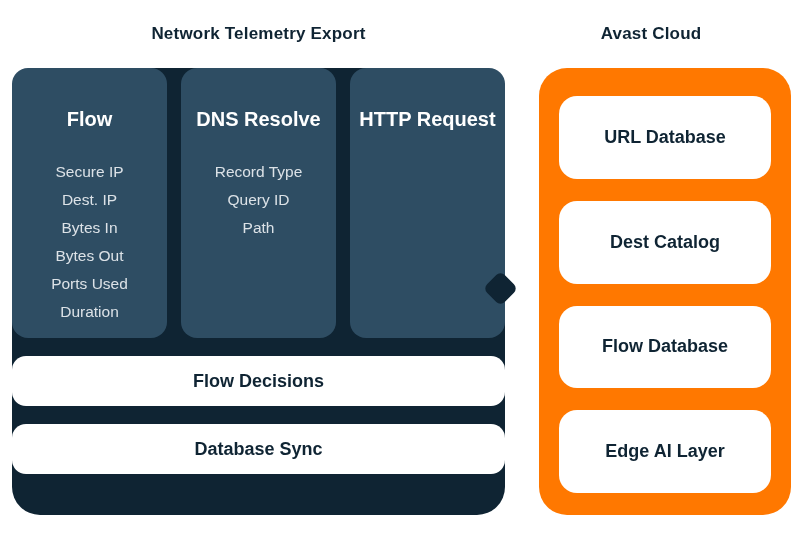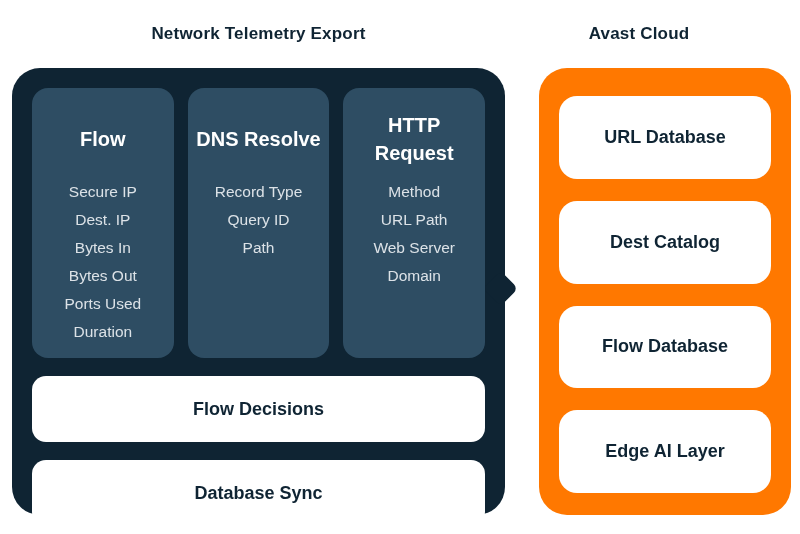--- a/index.html
+++ b/index.html
@@ -18,33 +18,32 @@
   .title {
     position: absolute;
     top: 24px;
     font-size: 17px;
     font-weight: 700;
     color: var(--text-dark, #0F2433);
     text-align: center;
     letter-spacing: 0.2px;
   }
   .title-left  { left: 12px;  width: 493px; }
-  .title-right { left: 513px; width: 252px; }
+  .title-right { left: 525px; width: 252px; }
 
   
   .panel-dark {
     position: absolute;
     left: 12px;
     top: 68px;
     width: 493px;
     height: 447px;
     background: var(--panel-dark, #0F2433);
     border-radius: 28px;
     box-sizing: border-box;
-    padding: 20px;
   }
   .columns {
     display: flex;
     gap: 14px;
     height: 270px;
     margin-bottom: 18px;
   }
   .column {
     flex: 1;
     background: var(--column-fill, #2E4D63);
@@ -65,21 +64,21 @@
     margin-bottom: 8px;
   }
   .col-items {
     font-size: 15.5px;
     line-height: 28px;
     color: var(--text-light, #DCE2E7);
   }
   .col-items .item { white-space: normal; }
 
   .bar {
-    height: 66px;
+    height: 50px;
     background: var(--box-white, #ffffff);
     border-radius: 14px;
     display: flex;
     align-items: center;
     justify-content: center;
     font-size: 18px;
     font-weight: 700;
     color: var(--text-dark, #0F2433);
   }
   .bar + .bar { margin-top: 18px; }
@@ -153,25 +152,20 @@
         <div class="col-heading">DNS Resolve</div>
         <div class="col-items">
             <div class="item">Record Type</div>
             <div class="item">Query ID</div>
             <div class="item">Path</div>
           </div>
       </div>
 
       <div class="column">
         <div class="col-heading">HTTP Request</div>
-        <div class="col-items">
-            <div class="item">Method</div>
-            <div class="item">URL Path</div>
-            <div class="item">Web Server Domain</div>
-          </div>
       </div>
 
     </div>
 
     <div class="bar bar-flow">
       <span>Flow Decisions</span>
     </div>
 
     <div class="bar">
       <span>Database Sync</span>

